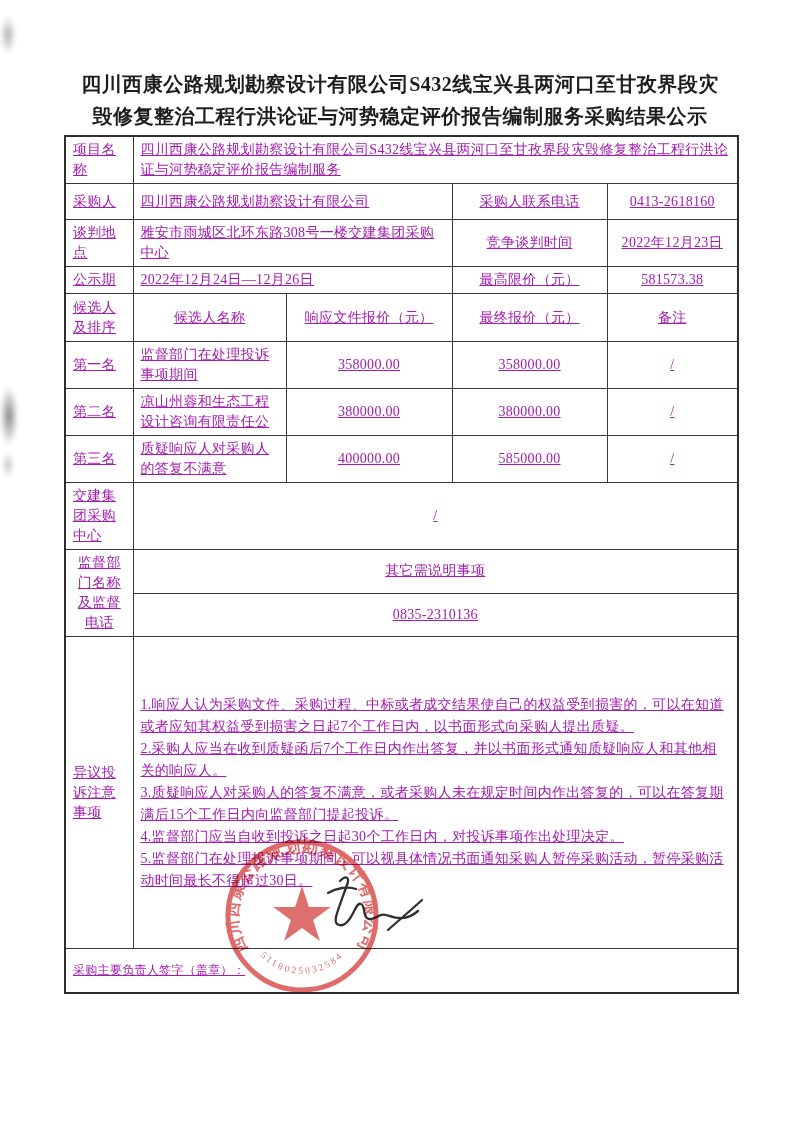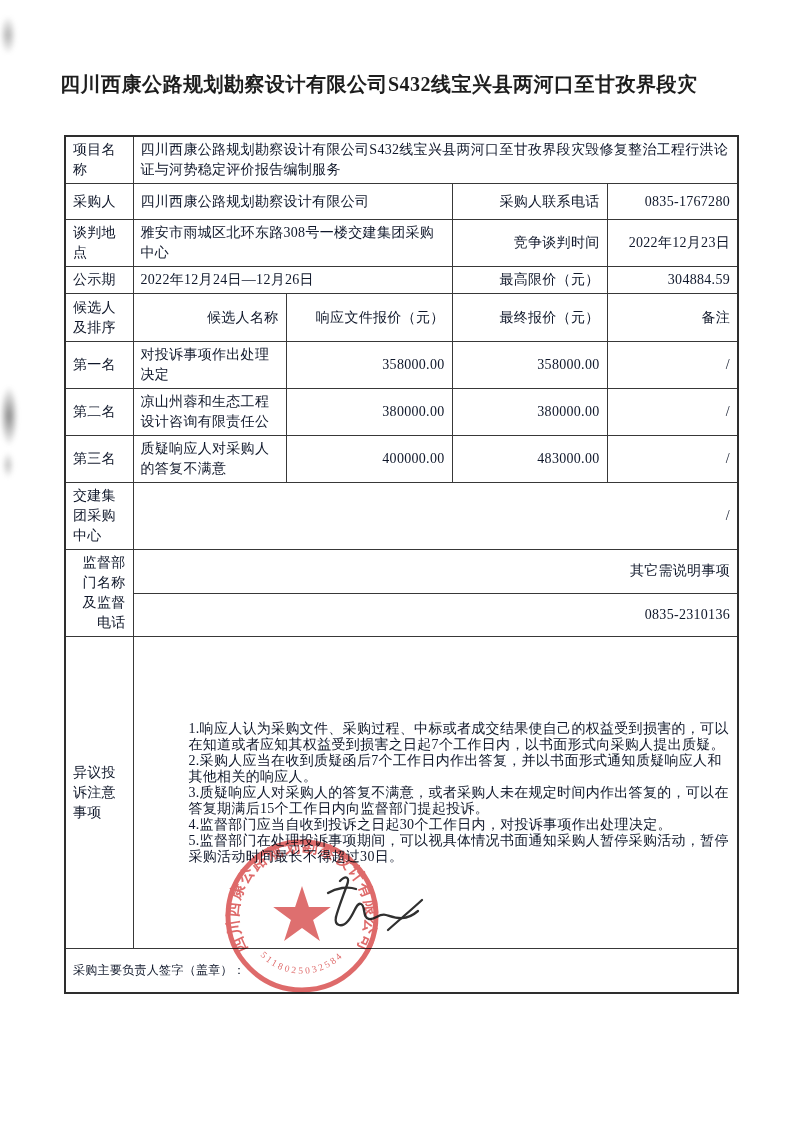--- a/index.html
+++ b/index.html
@@ -17,43 +17,43 @@
   .smudge1{left:0;top:16px;width:16px;height:38px;
     background:radial-gradient(closest-side,rgba(110,110,110,.55),rgba(110,110,110,0));}
   .smudge2{left:0;top:386px;width:18px;height:60px;
     background:radial-gradient(closest-side,rgba(80,80,80,.7),rgba(80,80,80,0));}
   .smudge3{left:2px;top:452px;width:12px;height:26px;
     background:radial-gradient(closest-side,rgba(120,120,120,.45),rgba(120,120,120,0));}
 
   .title{
     position:absolute;left:60px;top:68px;width:680px;
     font-size:20px;font-weight:700;line-height:32px;
-    letter-spacing:.5px;color:#1d1d1d;
+    text-align:center;letter-spacing:.5px;color:#1d1d1d;
   }
   .title span{display:block;}
 
   table.doc{
     position:absolute;left:64px;top:135px;width:673px;
     border-collapse:collapse;table-layout:fixed;
-    font-size:14px;color:#0f172a;
+    font-size:14px;color:#a21caf;text-decoration:underline;
   }
   table.doc td{
     border:1.5px solid #383838;
     padding:3px 7px;
     vertical-align:middle;
     line-height:20px;
     letter-spacing:.3px;
     word-break:break-all;
     overflow:hidden;
   }
   table.doc{border:2px solid #2e2e2e;}
   td.lab{padding-left:5px;padding-right:3px;}
-  td.c{text-align:right;}
+  td.c{text-align:center;}
   td.top{vertical-align:top;}
-  .objection-item{line-height:16px;margin-left:48px;}
+  .objection-item{line-height:22px;}
   td.obj-cell{padding-top:5px;line-height:19.5px;}
   tr.r-tall td{height:305px;}
   td.sig-cell{font-size:12px;letter-spacing:1px;padding-left:8px;}
 
   
   .seal{position:absolute;left:222px;top:836px;width:160px;height:160px;
         opacity:.85;mix-blend-mode:multiply;pointer-events:none;}
   .seal text{font-family:"Liberation Serif","DejaVu Serif",serif;}
 
   
@@ -64,20 +64,21 @@
 <body>
 
 <div class="page">
 
   <div class="smudge smudge1"></div>
   <div class="smudge smudge2"></div>
   <div class="smudge smudge3"></div>
 
   <div class="title">
     <span>四川西康公路规划勘察设计有限公司S432线宝兴县两河口至甘孜界段灾</span>
+    <span>毁修复整治工程行洪论证与河势稳定评价报告编制服务采购结果公示</span>
   </div>
 
   <table class="doc">
     <colgroup>
       <col style="width:68px">
         <col style="width:153px">
         <col style="width:166px">
       <col style="width:155px">
         <col style="width:131px">
     </colgroup>
@@ -85,66 +86,66 @@
     <tbody>
         <tr style="height:42px">
       <td class="lab">项目名称</td>
       <td colspan="4">四川西康公路规划勘察设计有限公司S432线宝兴县两河口至甘孜界段灾毁修复整治工程行洪论证与河势稳定评价报告编制服务</td>
     </tr>
 
     <tr style="height:36px">
       <td class="lab">采购人</td>
       <td colspan="2">四川西康公路规划勘察设计有限公司</td>
       <td class="c">采购人联系电话</td>
-      <td class="c">0835-1767280</td>
+      <td class="c">0413-2618160</td>
     </tr>
 
     <tr style="height:44px">
       <td class="lab">谈判地点</td>
       <td colspan="2">雅安市雨城区北环东路308号一楼交建集团采购中心</td>
       <td class="c">竞争谈判时间</td>
       <td class="c">2022年12月23日</td>
     </tr>
 
     <tr style="height:17px">
       <td class="lab">公示期</td>
       <td colspan="2">2022年12月24日—12月26日</td>
       <td class="c">最高限价（元）</td>
-      <td class="c">304884.59</td>
+      <td class="c">581573.38</td>
     </tr>
 
     <tr style="height:48px">
       <td class="lab">候选人及排序</td>
       <td class="c">候选人名称</td>
       <td class="c">响应文件报价（元）</td>
       <td class="c">最终报价（元）</td>
       <td class="c">备注</td>
     </tr>
 
     <tr style="height:45px">
       <td class="lab">第一名</td>
-      <td>对投诉事项作出处理决定</td>
+      <td>监督部门在处理投诉事项期间</td>
       <td class="c">358000.00</td>
       <td class="c">358000.00</td>
       <td class="c">/</td>
     </tr>
 
     <tr style="height:42px">
       <td class="lab">第二名</td>
       <td>凉山州蓉和生态工程设计咨询有限责任公</td>
       <td class="c">380000.00</td>
       <td class="c">380000.00</td>
       <td class="c">/</td>
     </tr>
 
     <tr style="height:45px">
       <td class="lab">第三名</td>
       <td>质疑响应人对采购人的答复不满意</td>
       <td class="c">400000.00</td>
-      <td class="c">483000.00</td>
+      <td class="c">585000.00</td>
       <td class="c">/</td>
     </tr>
 
     <tr style="height:38px">
       <td class="lab">交建集团采购中心</td>
       <td colspan="4" class="c">/</td>
     </tr>
 
     <tr style="height:36px">
       <td rowspan="2" class="lab c">监督部门名称及监督电话</td>

